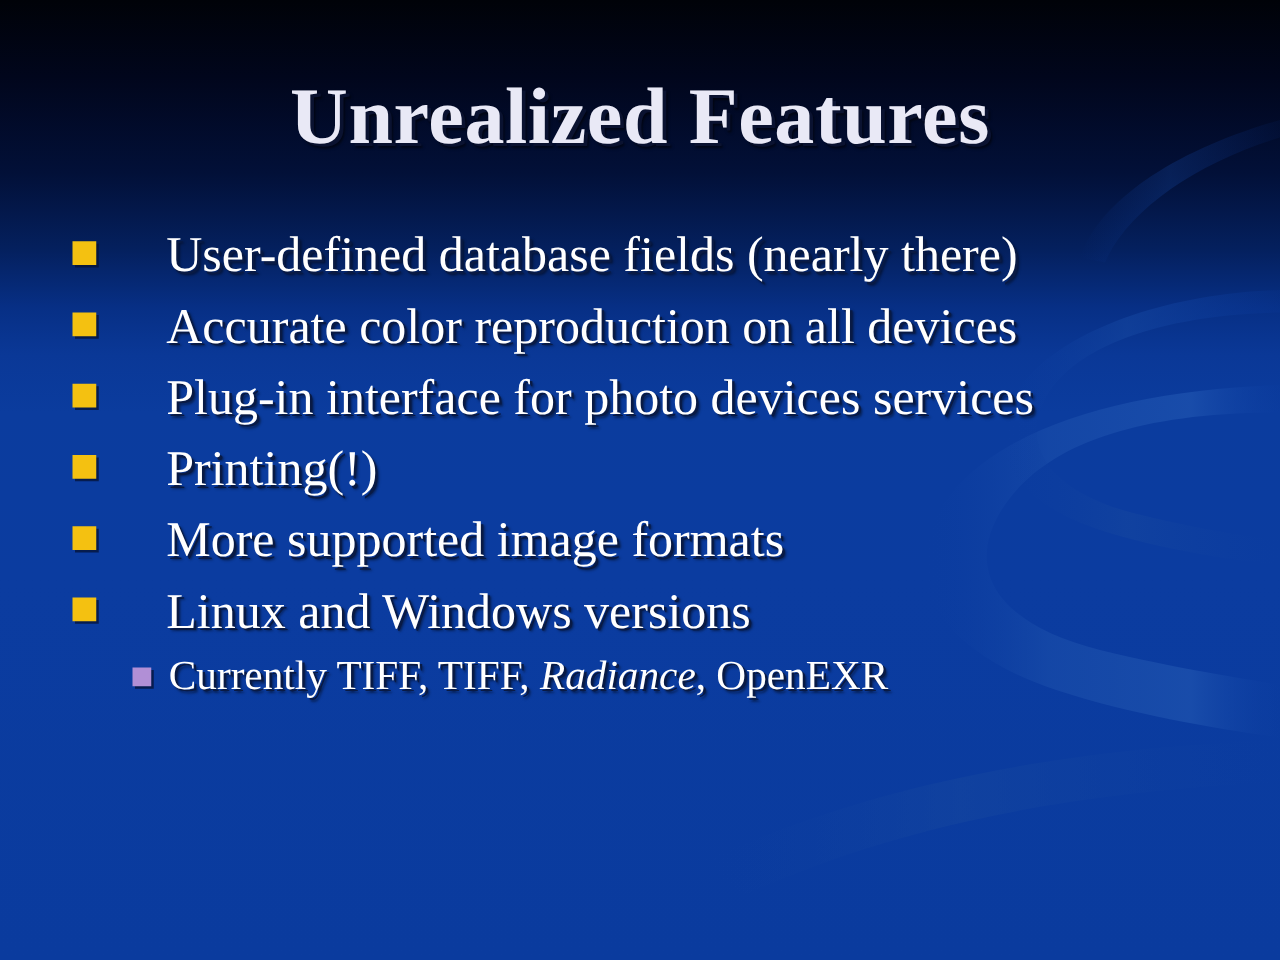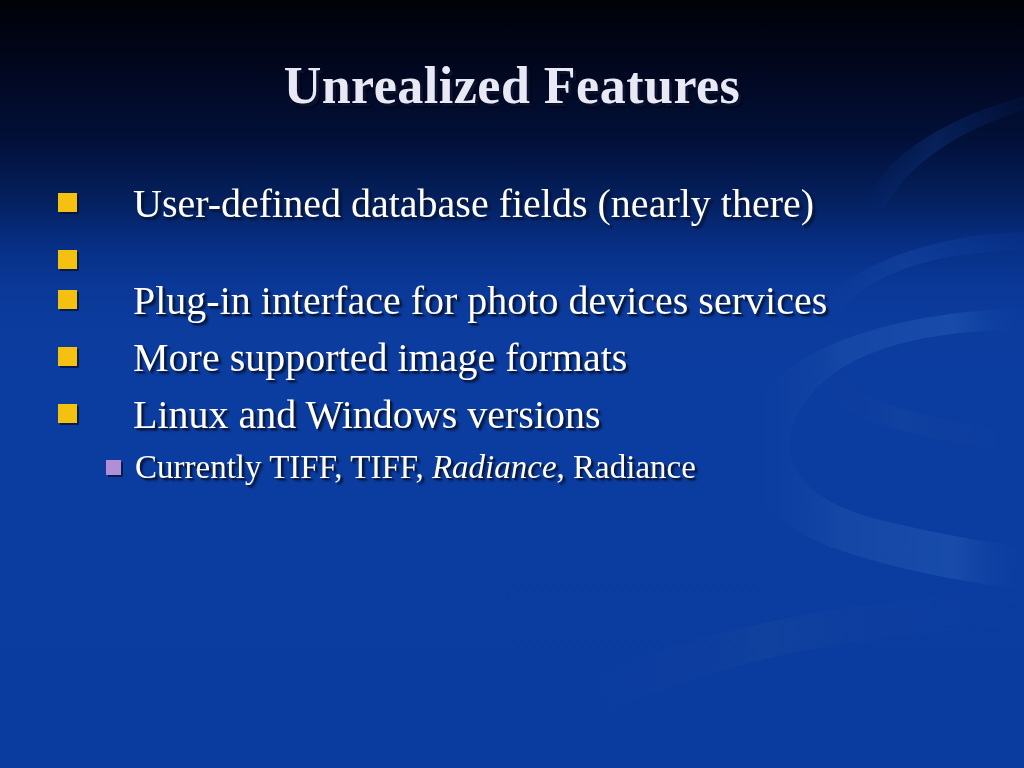--- a/index.html
+++ b/index.html
@@ -33,21 +33,21 @@
     pointer-events: none;
   }
 
   
   #title {
     position: absolute;
     top: 56px;
     left: 0;
     width: 1024px;
     text-align: center;
-    font-size: 52px;
+    font-size: 64px;
     font-weight: bold;
     letter-spacing: 0.5px;
     color: #e9e9f6;
     text-shadow: 3px 3px 0px #0a1230, 4px 4px 2px rgba(0,0,0,0.55);
     white-space: nowrap;
   }
 
   
   #body {
     position: absolute;
@@ -141,37 +141,42 @@
 
   <div id="body">
 
     <div class="lvl1">
       <span class="bullet"></span>
       <span class="txt">User-defined database fields (nearly there)</span>
     </div>
 
     <div class="lvl1">
       <span class="bullet"></span>
+      <span class="txt">Accurate color reproduction on all devices</span>
     </div>
 
     <div class="lvl1">
       <span class="bullet"></span>
       <span class="txt">Plug-in interface for photo devices services</span>
     </div>
 
+    <div class="lvl1">
+      <span class="bullet"></span>
+      <span class="txt">Printing(!)</span>
+    </div>
 
     <div class="lvl1">
       <span class="bullet"></span>
       <span class="txt">More supported image formats</span>
     </div>
 
     <div class="lvl1">
       <span class="bullet"></span>
       <span class="txt">Linux and Windows versions</span>
     </div>
 
     <div class="lvl2">
       <span class="bullet"></span>
-      <span class="txt"><span>Currently TIFF, TIFF, </span><span class="italic">Radiance</span><span>, Radiance</span></span>
+      <span class="txt"><span>Currently TIFF, TIFF, </span><span class="italic">Radiance</span><span>, OpenEXR</span></span>
     </div>
 
   </div>
 </div>
 
 </body></html>

